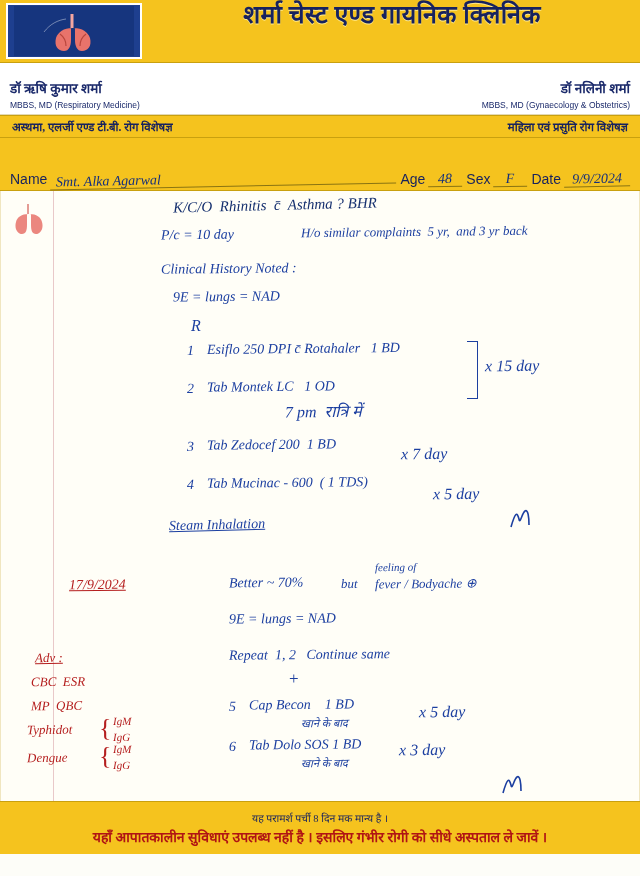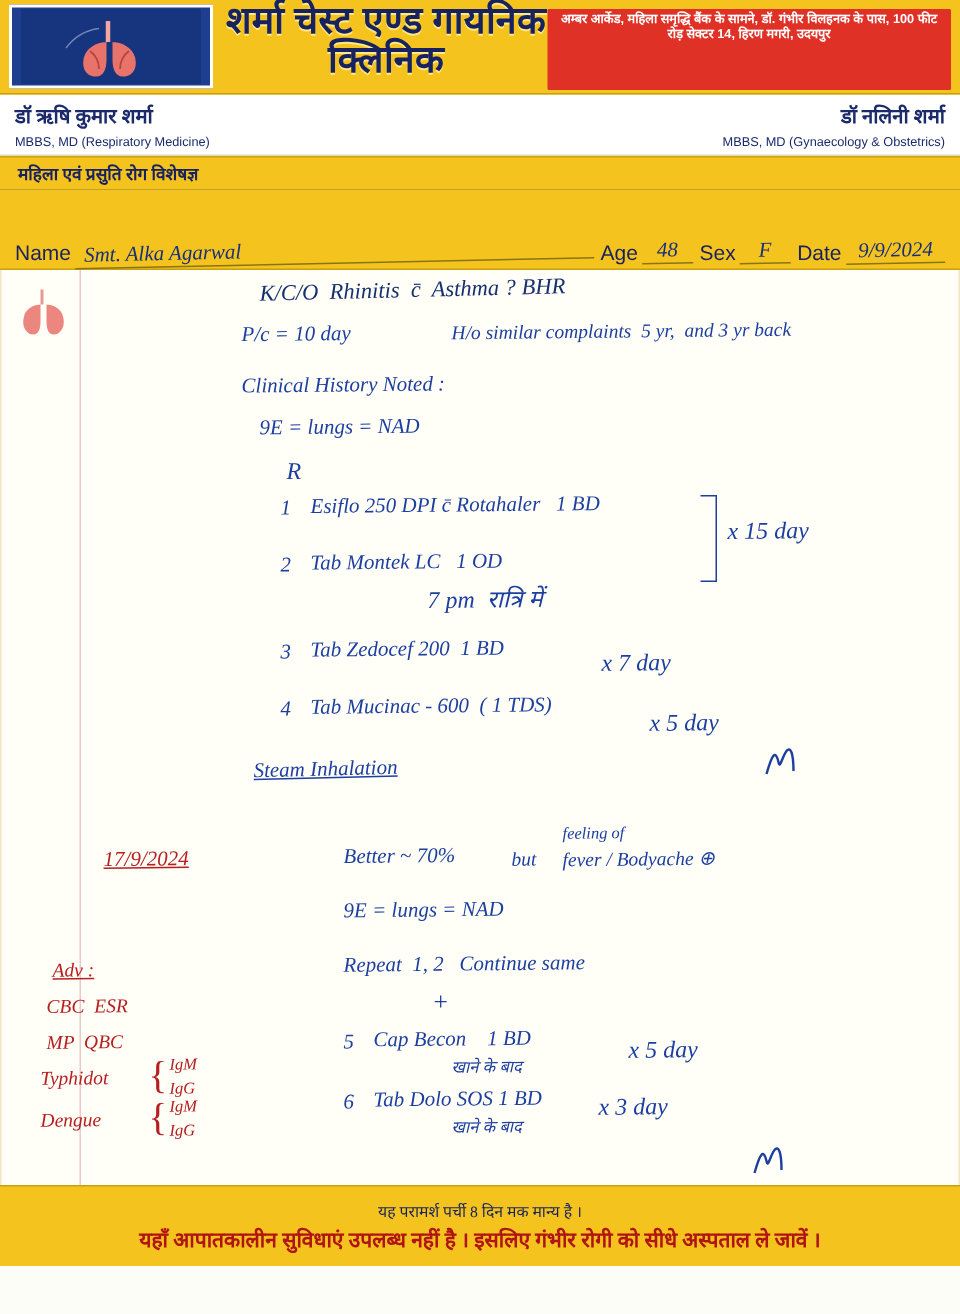--- a/index.html
+++ b/index.html
@@ -72,20 +72,21 @@
   
   .doctors {
     background: #ffffff;
     padding: 5px 10px 4px 10px;
     border-bottom: 1px solid #e2d9b5;
   }
   .doc-row {
     display: flex;
     justify-content: space-between;
     align-items: baseline;
+    margin-top: 11px;
   }
   .doc-name {
     font-family: "Liberation Serif", serif;
     font-weight: bold;
     font-size: 13.5px;
     color: #1b2a6b;
   }
   .doc-qual {
     font-size: 8.5px;
     color: #1b2a6b;
@@ -258,38 +259,38 @@
           <path d="M58 22 C50 22 44 26 42 32 C40 40 44 45 50 45 C55 45 57 40 57 34 L57 22 Z" fill="#e8736b"></path>
           <path d="M60 22 C68 22 74 26 76 32 C78 40 74 45 68 45 C63 45 61 40 61 34 L61 22 Z" fill="#e8736b"></path>
           <path d="M46 28 C50 31 52 35 52 40" stroke="#b8453c" stroke-width="1.2" fill="none"></path>
           <path d="M72 28 C68 31 66 35 66 40" stroke="#b8453c" stroke-width="1.2" fill="none"></path>
           <path d="M30 26 C36 18 44 14 52 13" stroke="#ffffff" stroke-width="1" fill="none" opacity="0.4"></path>
         </g>
       </svg>
     </div>
     <div class="clinic-title-wrap">
       <div class="clinic-name">शर्मा चेस्ट एण्ड गायनिक क्लिनिक</div>
-      <div class="clinic-addr">अम्बर आर्केड, महिला समृद्धि बैंक के सामने, डॉ. गंभीर विलहनक के पास, 100 फीट रोड़ सेक्टर 14, हिरण मगरी, उदयपुर</div>
     </div>
   </div>
 
   <div class="doctors">
     <div class="doc-row">
       <div class="doc-col-left">
         <div class="doc-name">डॉ ऋषि कुमार शर्मा</div>
         <div class="doc-qual">MBBS, MD (Respiratory Medicine)</div>
       </div>
       <div class="doc-col-right">
         <div class="doc-name">डॉ नलिनी शर्मा</div>
         <div class="doc-qual">MBBS, MD (Gynaecology &amp; Obstetrics)</div>
       </div>
     </div>
   </div>
 
   <div class="specialities">
+    <div class="spec-text">अस्थमा, एलर्जी एण्ड टी.बी. रोग विशेषज्ञ</div>
     <div class="spec-text">महिला एवं प्रसुति रोग विशेषज्ञ</div>
   </div>
 
   <div class="patient-line">
     <div class="field" style="flex:1;">
       <span class="field-label">Name</span>
       <span class="field-value f-name">Smt. Alka Agarwal</span>
     </div>
     <div class="field">
       <span class="field-label">Age</span>

